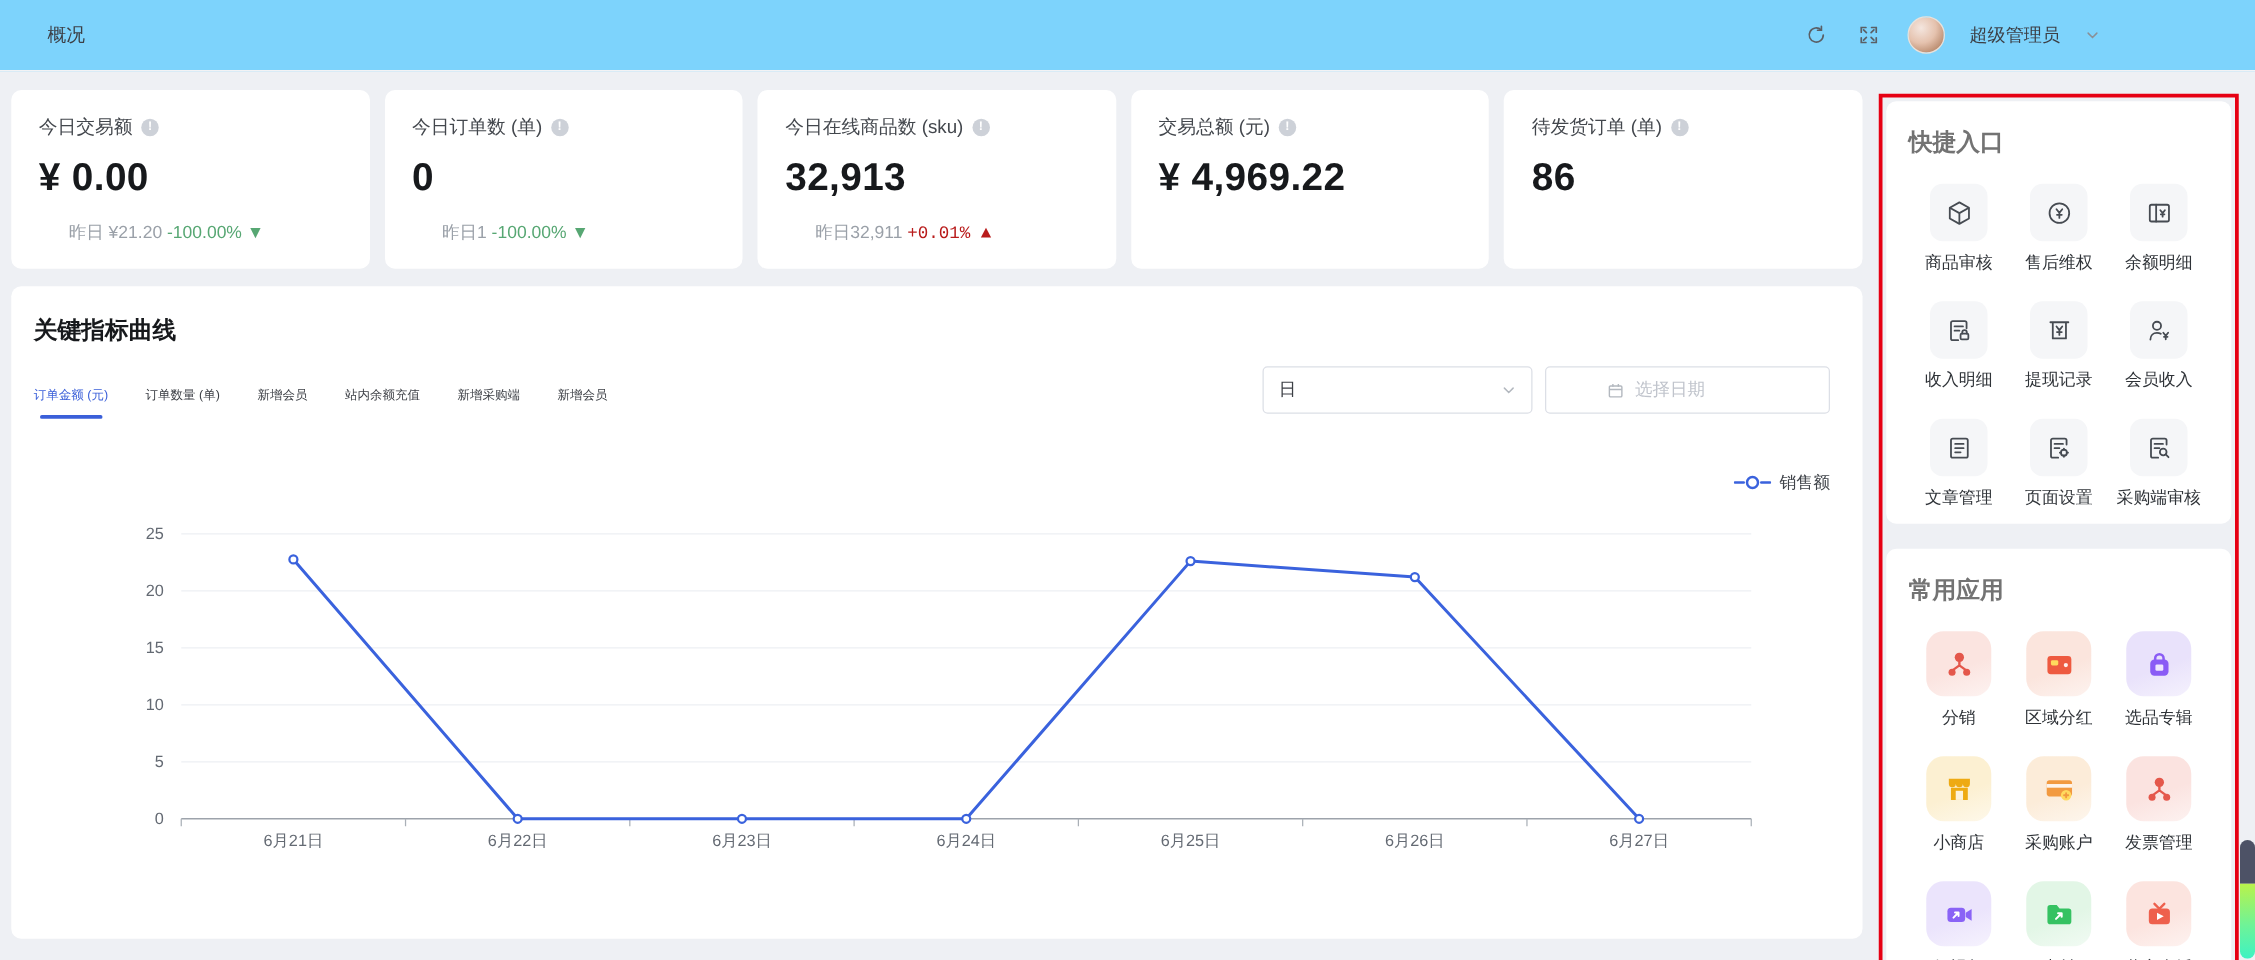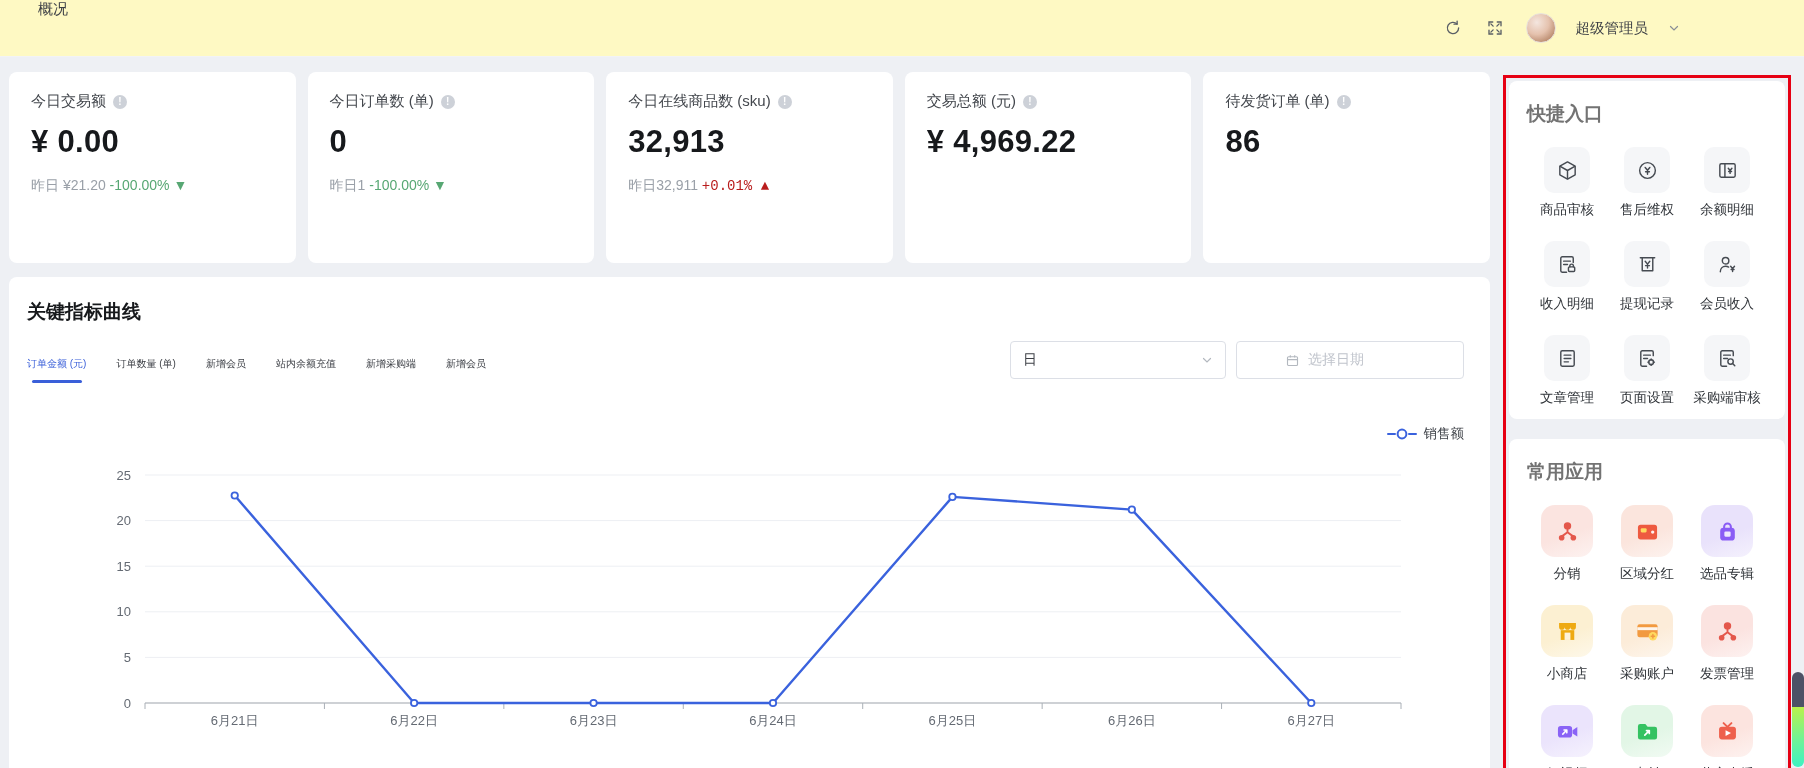--- a/index.html
+++ b/index.html
@@ -1,39 +1,39 @@
 <!DOCTYPE html>
 <html><head>
 <meta charset="utf-8">
 <style>
   * { margin:0; padding:0; box-sizing:border-box; }
   html,body { width:1804px; height:768px; overflow:hidden; }
   body { background:#eef0f4; font-family:"Liberation Sans", sans-serif; position:relative; }
 
   
-  .topbar { height:57px; background:#fef9c3; display:flex; justify-content:space-between; padding:0 124px 0 38px; border-bottom:1px solid #f2f3f5; }
+  .topbar { height:57px; background:#7dd3fc; display:flex; align-items:center; justify-content:space-between; padding:0 124px 0 38px; border-bottom:1px solid #f2f3f5; }
   .topbar-title { font-size:15px; color:#3c3f45; }
   .topbar-right { display:flex; align-items:center; gap:20px; }
   .icon-btn { width:22px; height:22px; display:flex; align-items:center; justify-content:center; cursor:pointer; }
   .user { display:flex; align-items:center; gap:20px; cursor:pointer; }
   .avatar { width:30px; height:30px; border-radius:50%; background:radial-gradient(circle at 35% 30%, #f4e6df 0%, #e5c2ae 45%, #b98a6d 80%, #8a6a58 100%); border:1px solid #e8e2dc; }
   .user-name { font-size:14.5px; color:#3c3f45; }
 
   
   .content { display:flex; gap:13px; padding:9px 13px 0 9px; }
   .main-col { width:1481px; flex:none; }
   .sidebar { width:288px; flex:none; }
 
   
   .stats-row { display:flex; gap:12px; margin-top:6px; }
-  .stat-card { flex:1; background:#fff; border-radius:8px; padding:20px 22px; height:191px; }
+  .stat-card { flex:1; background:#fff; border-radius:8px; padding:20px 22px; height:143px; }
   .stat-head { display:flex; align-items:center; gap:7px; font-size:15px; color:#43474d; }
   .info-dot { width:14px; height:14px; border-radius:50%; background:#cdd1d8; color:#fff; font-size:10px; font-weight:bold; display:inline-flex; align-items:center; justify-content:center; line-height:1; }
   .stat-value { font-size:31px; font-weight:600; color:#17191c; margin-top:13px; letter-spacing:.3px; }
-  .stat-sub { margin-top:17px; font-size:14px; color:#9aa0a8; }
+  .stat-sub { margin-top:17px; font-size:14px; color:#9aa0a8;margin-left:24px; }
   .trend-down { color:#57a773; }
   .trend-up { color:#b91c1c;font-family:Liberation Mono, monospace; }
 
   
   .chart-card { background:#fff; border-radius:8px; margin-top:14px; padding:22px 26px 20px 18px; height:522px; }
   .chart-title { font-size:19px; font-weight:700; color:#17191c; }
   .controls { display:flex; justify-content:space-between; align-items:flex-end; margin-top:16px; }
   .tabs { display:flex; gap:30px; }
   .tab { font-size:10px; color:#3c3f45; padding-bottom:12px; position:relative; cursor:pointer; white-space:nowrap; }
   .tab.active { color:#3a5fd9; }

